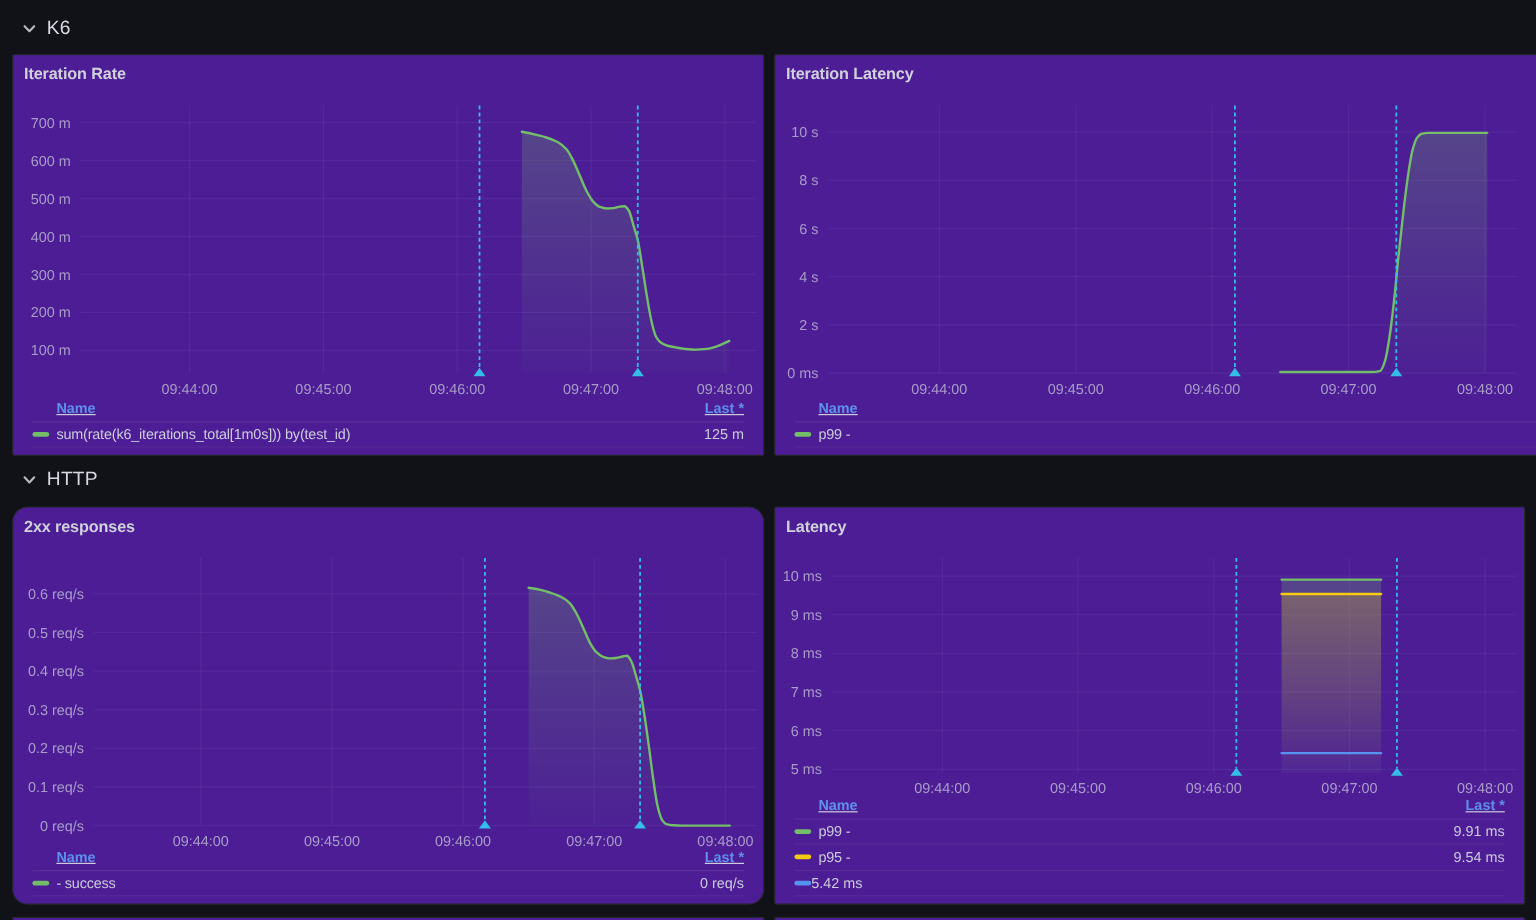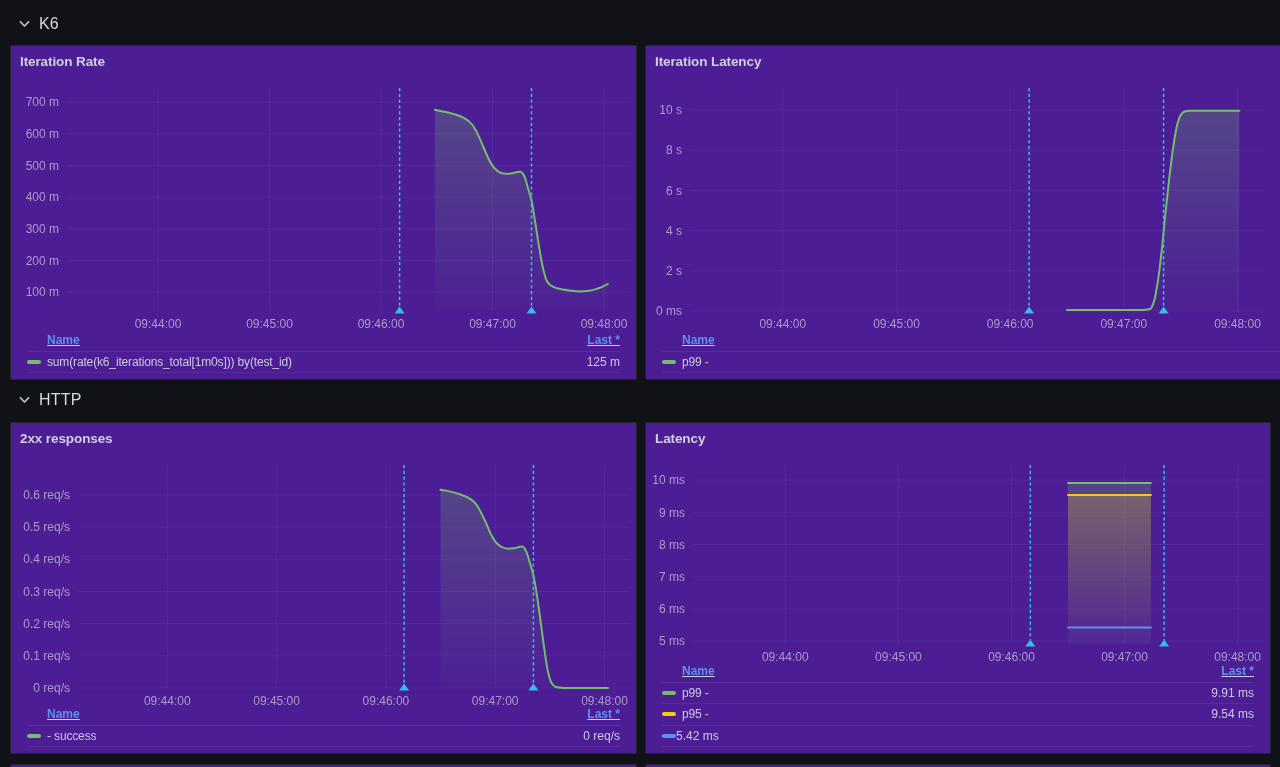--- a/index.html
+++ b/index.html
@@ -213,21 +213,21 @@
         <span class="lval">Last *</span>
       </div>
       <div class="lrow">
         <span class="lswatch" style="background: rgb(115, 191, 105);"></span>
         <span class="llabel">p99 -</span>
         <span class="lval">10 s</span>
       </div>
     </div>
 </div>
 
-<div class="panel" id="panel-2" style="left: 10px; top: 422px; width: 627px; height: 332px;">
+<div class="panel" id="panel-2" style="left: 10px; top: 422px; width: 627px; height: 332px; border-radius: 13px;">
   <div class="panel-title">2xx responses</div>
   <svg class="chart" width="627" height="332" viewBox="0 0 627 332">
       <defs>
         <linearGradient id="grad-2-0" x1="0" y1="42" x2="0" y2="265" gradientUnits="userSpaceOnUse">
           <stop offset="0%" stop-color="#73BF69" stop-opacity="0.27"></stop>
           <stop offset="100%" stop-color="#73BF69" stop-opacity="0.02"></stop>
         </linearGradient>
       </defs>
       <g>
         <line x1="67" x2="619" y1="71.9" y2="71.9" stroke="rgba(204,204,220,0.07)" stroke-width="1"></line>

